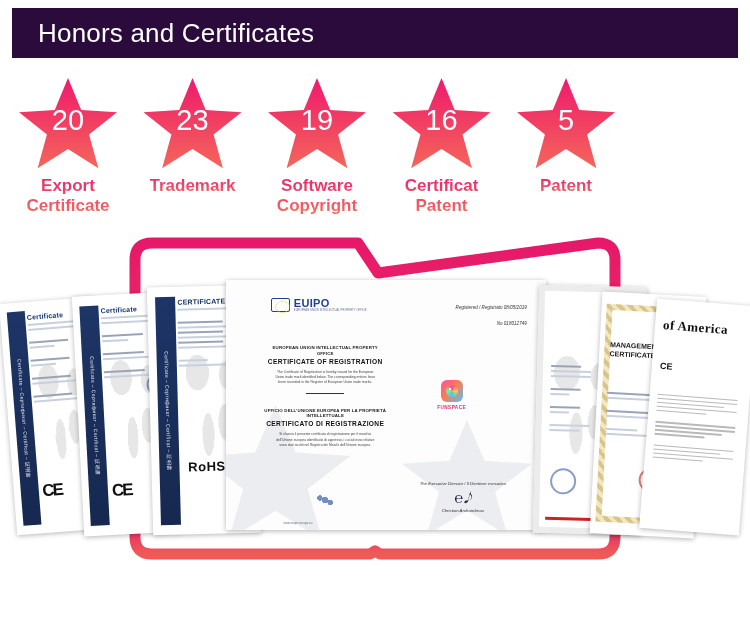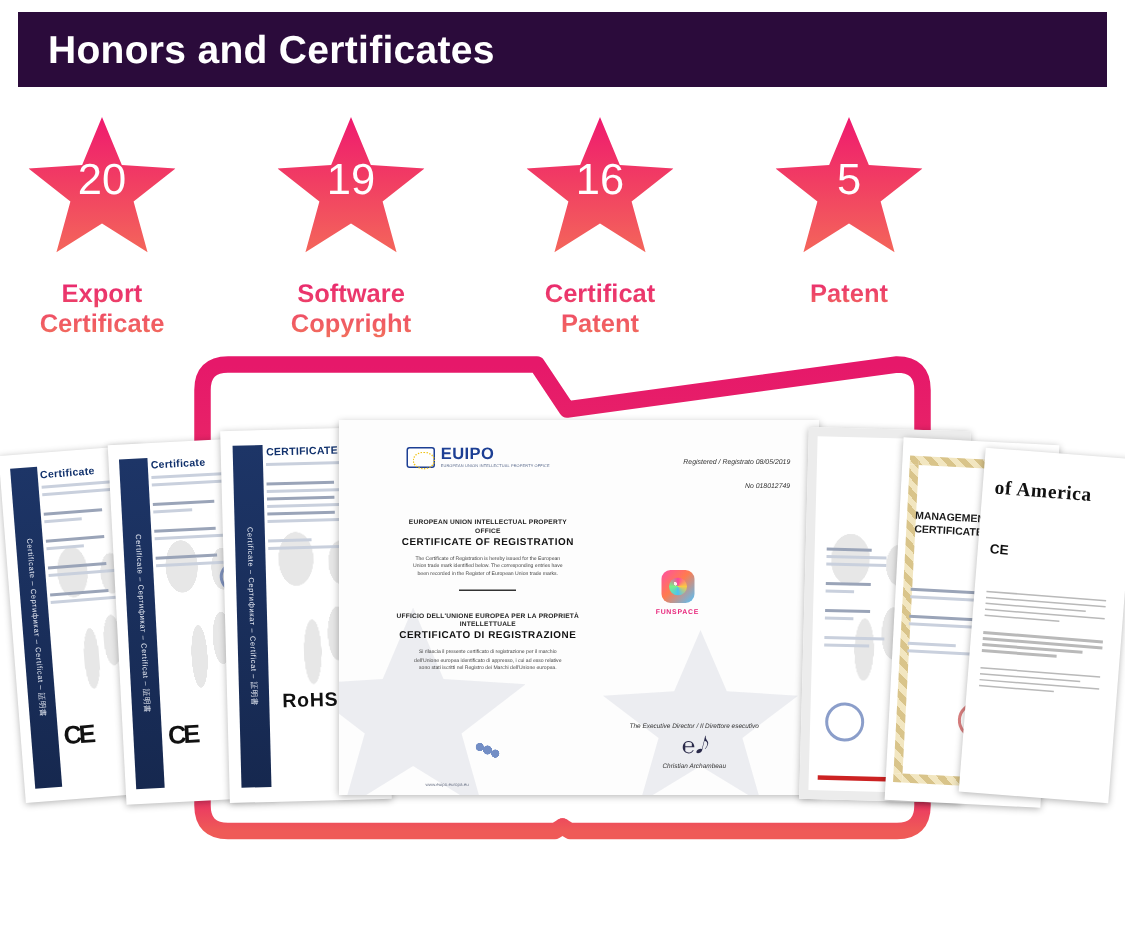--- a/index.html
+++ b/index.html
@@ -14,23 +14,23 @@
   
   .header-bar {
     position: absolute; left: 12px; top: 8px;
     width: 726px; height: 50px;
     background: #2b0b3b;
     display: flex; align-items: center;
   }
   .header-title {
     color: #ffffff;
     font-size: 26px;
-    font-weight: bold;
+    font-weight: normal;
     letter-spacing: 0.2px;
-    padding-left: 20px;
+    padding-left: 26px;
     white-space: nowrap;
   }
 
   
   .stats-row {
     position: absolute; left: 0; top: 78px;
     width: 634px; height: 165px;
     display: flex;
     justify-content: space-between;
     padding: 0 6px;
@@ -48,21 +48,21 @@
   }
   .star-num {
     position: absolute; left: 0; right: 0; top: 28px;
     text-align: center;
     color: #ffffff;
     font-size: 29px;
     font-weight: normal;
     line-height: 1;
   }
   .stat-label {
-    margin-top: 14px;
+    margin-top: 4px;
     text-align: center;
     font-size: 17px;
     font-weight: bold;
     line-height: 1.15;
     background: linear-gradient(180deg, #e8246f 0%, #ef4f66 60%, #f2705c 100%);
     -webkit-background-clip: text;
     background-clip: text;
     color: transparent;
     -webkit-text-fill-color: transparent;
   }
@@ -239,20 +239,29 @@
       <div class="star-wrap">
         <div class="star-shape"></div>
         <div class="star-num">20</div>
       </div>
       <div class="stat-label">
         <div>Export</div>
         <div>Certificate</div>
       </div>
     </div>
 
+    <div class="stat">
+      <div class="star-wrap">
+        <div class="star-shape"></div>
+        <div class="star-num">23</div>
+      </div>
+      <div class="stat-label">
+        <div>Trademark</div>
+      </div>
+    </div>
 
     <div class="stat">
       <div class="star-wrap">
         <div class="star-shape"></div>
         <div class="star-num">19</div>
       </div>
       <div class="stat-label">
         <div>Software</div>
         <div>Copyright</div>
       </div>

